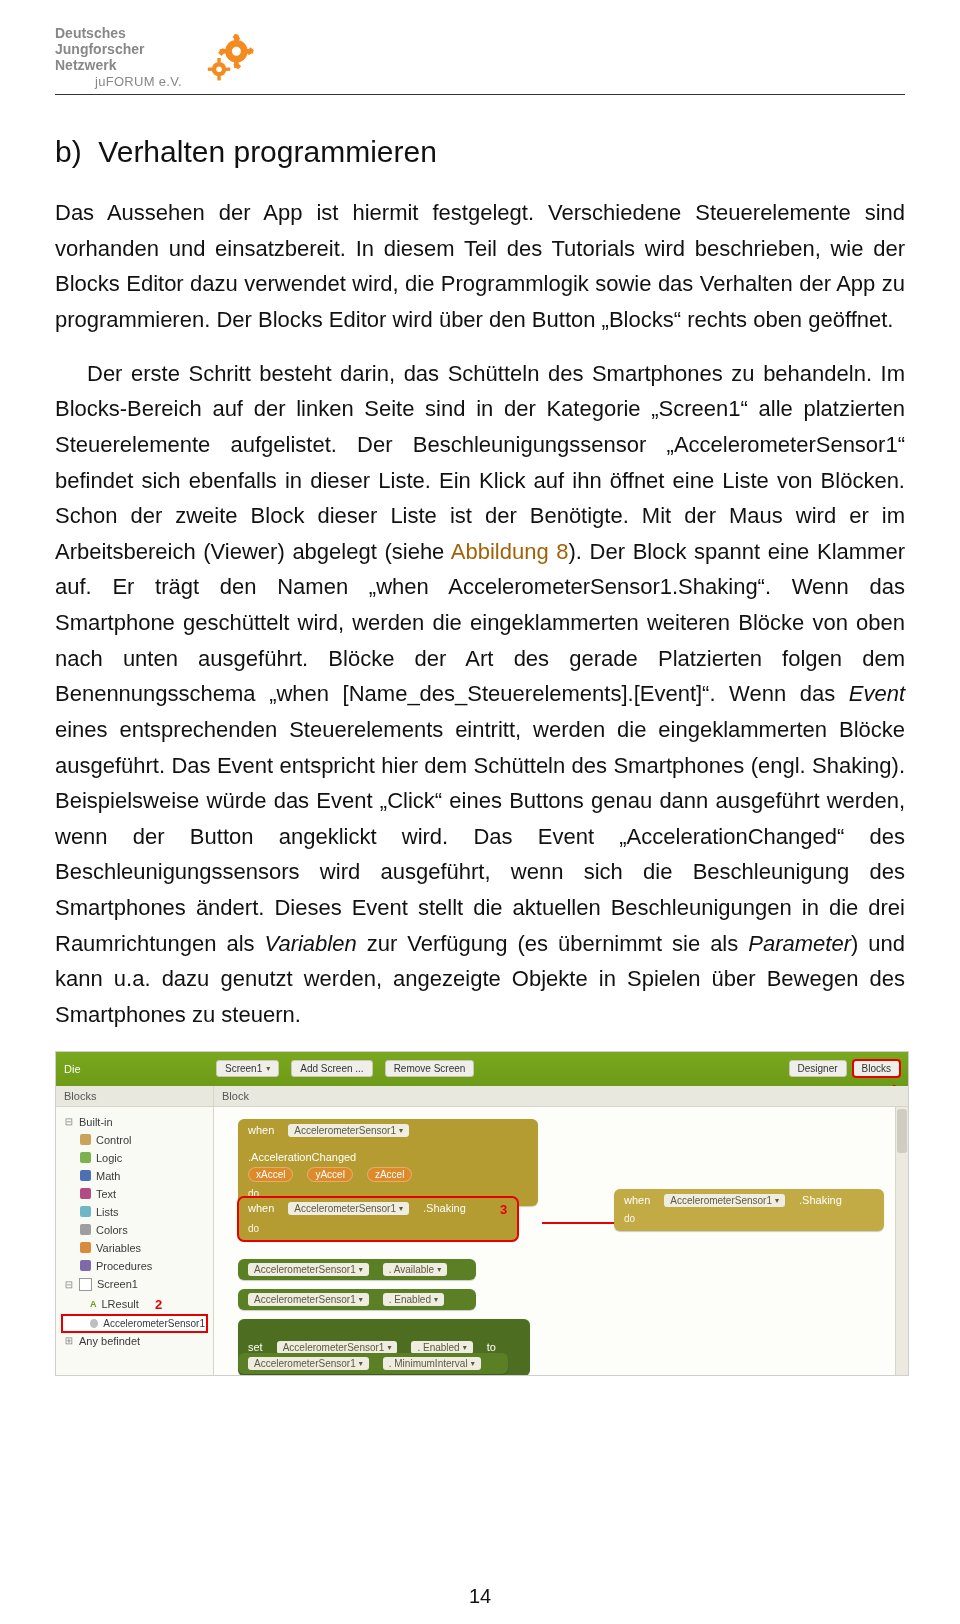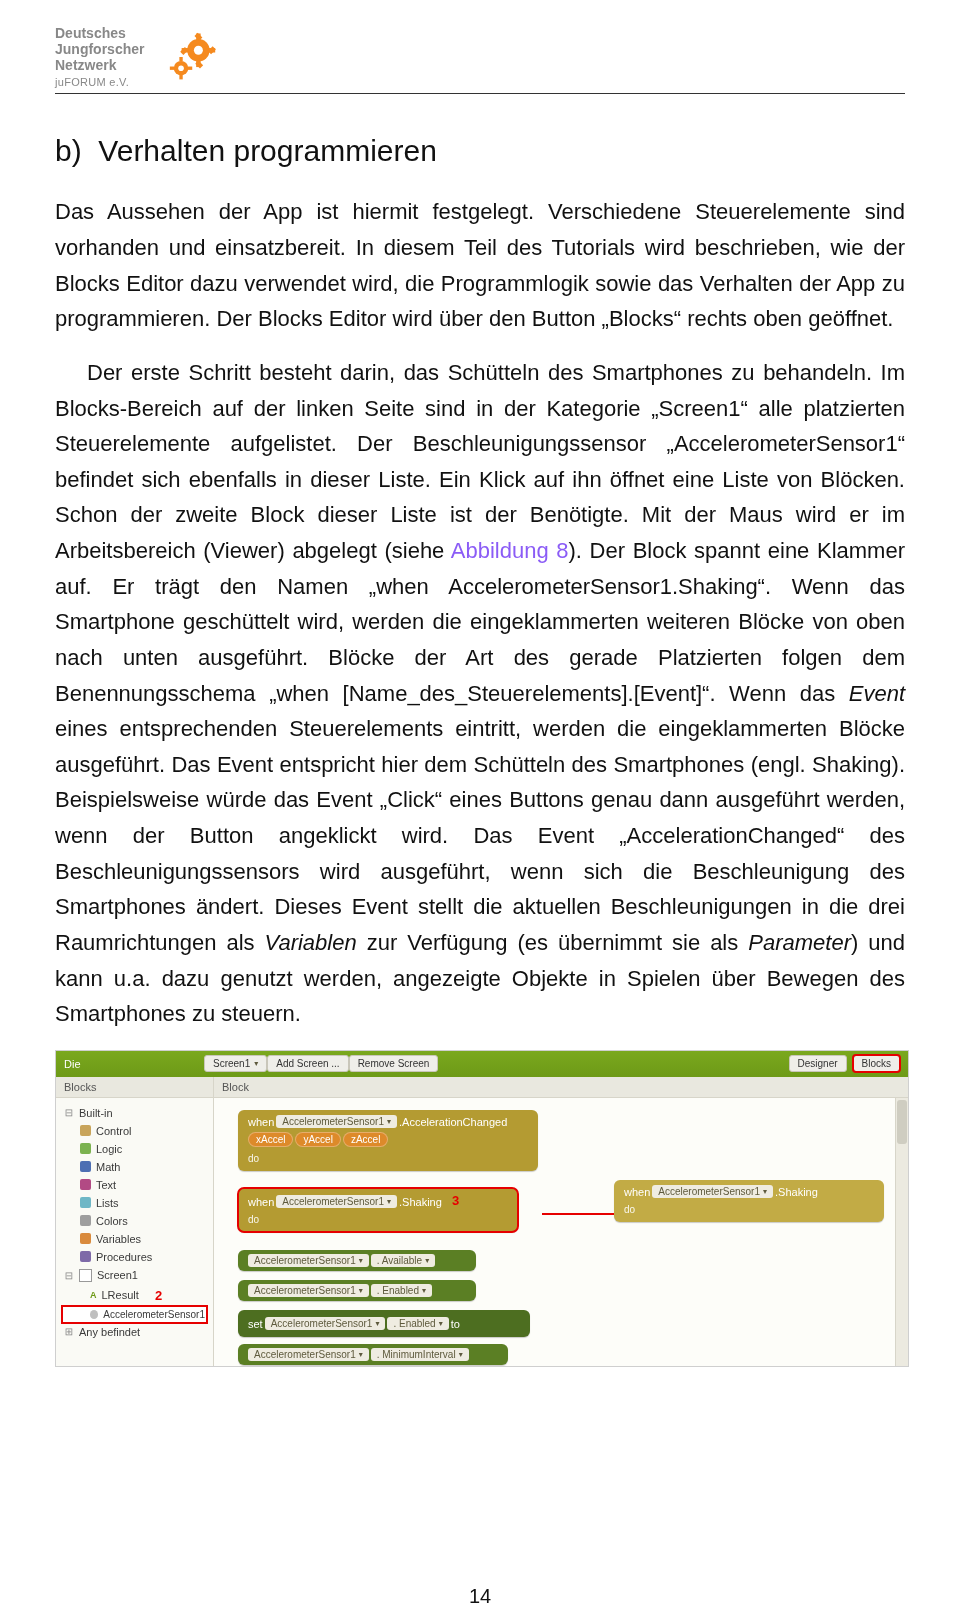--- a/index.html
+++ b/index.html
@@ -34,66 +34,66 @@
     gap: 18px;
     color: #f58a1f;
   }
   .logo-text {
     font-size: 14px;
     line-height: 1.15;
     color: #888;
     text-align: left;
   }
   .logo-text b { font-weight: bold; }
-  .logo-text .sub { font-size: 11px; color: #888; letter-spacing: 0.3px; }
+  .logo-text .sub { font-size: 13px; color: #888; letter-spacing: 0.3px; margin-left: 40px; }
   .cog {
     width: 56px; height: 56px; position: relative;
   }
   .cog svg { width: 56px; height: 56px; display: block; }
   .hr { border: 0; border-top: 1px solid #333; margin: 4px 0 40px 0; }
 
   .section-head {
     font-size: 30px;
     font-weight: normal;
     margin-bottom: 26px;
   }
   .body {
     font-size: 22px;
     line-height: 1.62;
     text-align: justify;
   }
   .body p { margin: 0 0 18px 0; }
   .indent { text-indent: 32px; }
   .italic { font-style: italic; }
-  a.fig { color: #8b5cf6; text-decoration: none; }
+  a.fig { color: #a16207; text-decoration: none; }
 
   .caption {
     text-align: center;
     font-size: 22px;
     margin: 30px 0 6px 0;
   }
 
   
   .shot {
     margin: 0 auto;
     width: 852px;
     border: 1px solid #cfcfcf;
     font-family: Arial, sans-serif;
     font-size: 11px;
     color: #333;
     background: #f4f4ef;
   }
   .shot .titlebar {
     background: linear-gradient(#7aa81e, #6d9a17);
     color: #fff;
-    height: 26px;
+    height: 34px;
     display: flex;
     align-items: center;
     padding: 0 8px;
-    gap: 0;
+    gap: 12px;
     position: relative;
   }
   .shot .titlebar .left-title { flex: 0 0 140px; font-weight: normal; }
   .tb-btn {
     background: #efeee9;
     color: #333;
     border: 1px solid #c9c6ba;
     border-radius: 3px;
     padding: 2px 8px;
     font-size: 10px;
@@ -196,21 +196,21 @@
   .scrollbar::after { bottom: 3px; border-top: 4px solid #9a998e; display:none;}
 
   .block {
     position: absolute;
     border-radius: 6px;
     color: #fff;
     font-size: 11px;
     padding: 5px 10px 7px 10px;
     box-shadow: 0 1px 1px rgba(0,0,0,0.2);
   }
-  .block .hdr { display: flex; align-items: flex-end; gap: 2px; flex-wrap: wrap; }
+  .block .hdr { display: flex; align-items: flex-start; gap: 14px; flex-wrap: wrap; }
   .block .do { margin-top: 6px; font-size: 10px; opacity: 0.9; }
   .slot {
     background: #efece1;
     color: #5e5a3d;
     border-radius: 3px;
     padding: 1px 6px;
     display: inline-flex; align-items: center; gap: 3px;
     font-size: 10px;
   }
   .pill {
@@ -454,21 +454,21 @@
                   <span>AccelerometerSensor1</span>
                   <span class="tri">▾</span>
                 </span>
               <span class="slot">
                   <span>. Enabled</span>
                   <span class="tri">▾</span>
                 </span>
             </div>
           </div>
 
-          <div class="block bg-green-set" style="left:24px; top:212px; width:272px; padding:7px 10px">
+          <div class="block bg-green-set" style="left:24px; top:212px; width:272px; padding:22px 10px">
             <div class="hdr">
               <span>set</span>
               <span class="slot">
                   <span>AccelerometerSensor1</span>
                   <span class="tri">▾</span>
                 </span>
               <span class="slot">
                   <span>. Enabled</span>
                   <span class="tri">▾</span>
                 </span>

